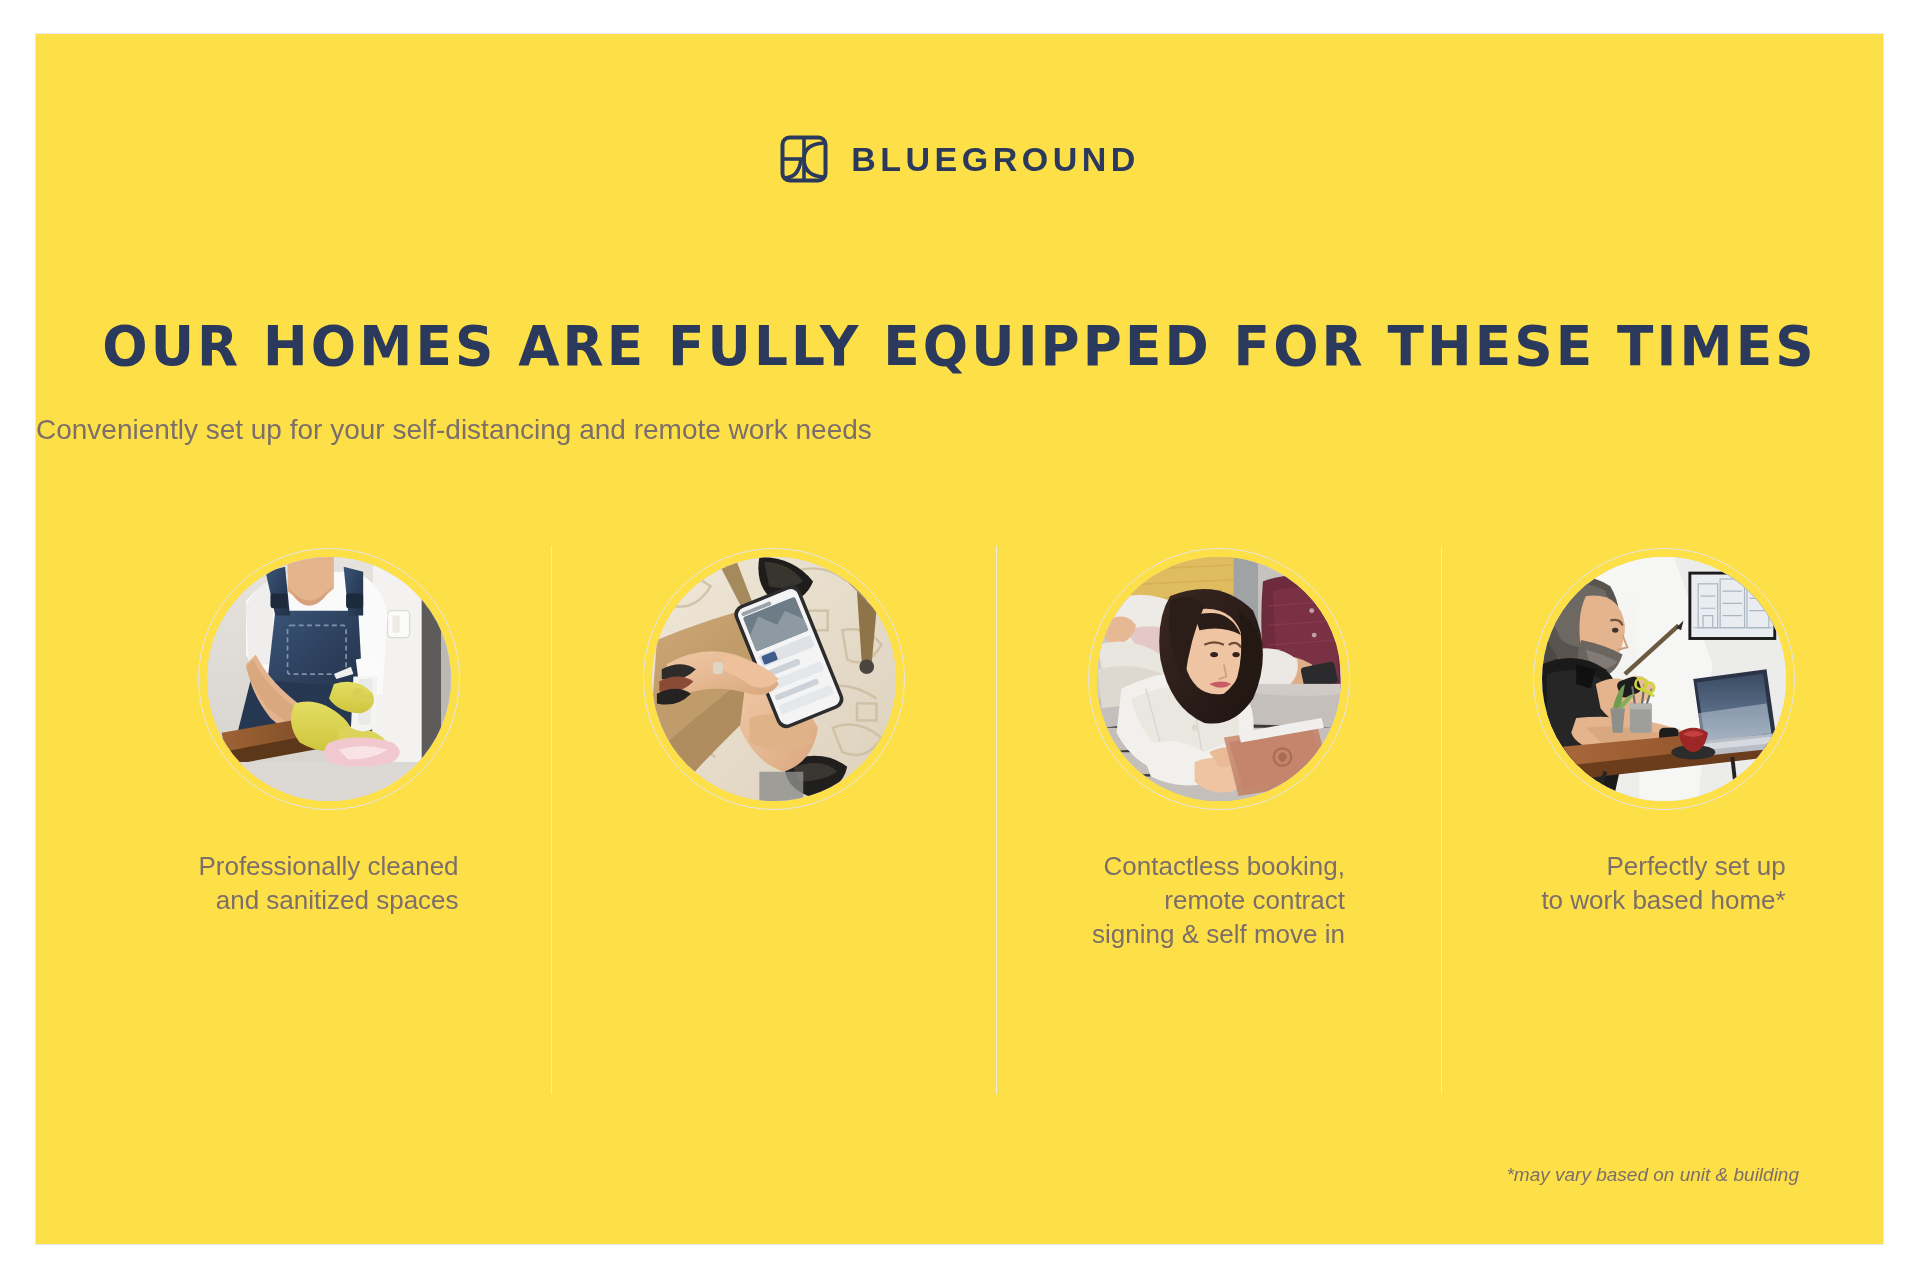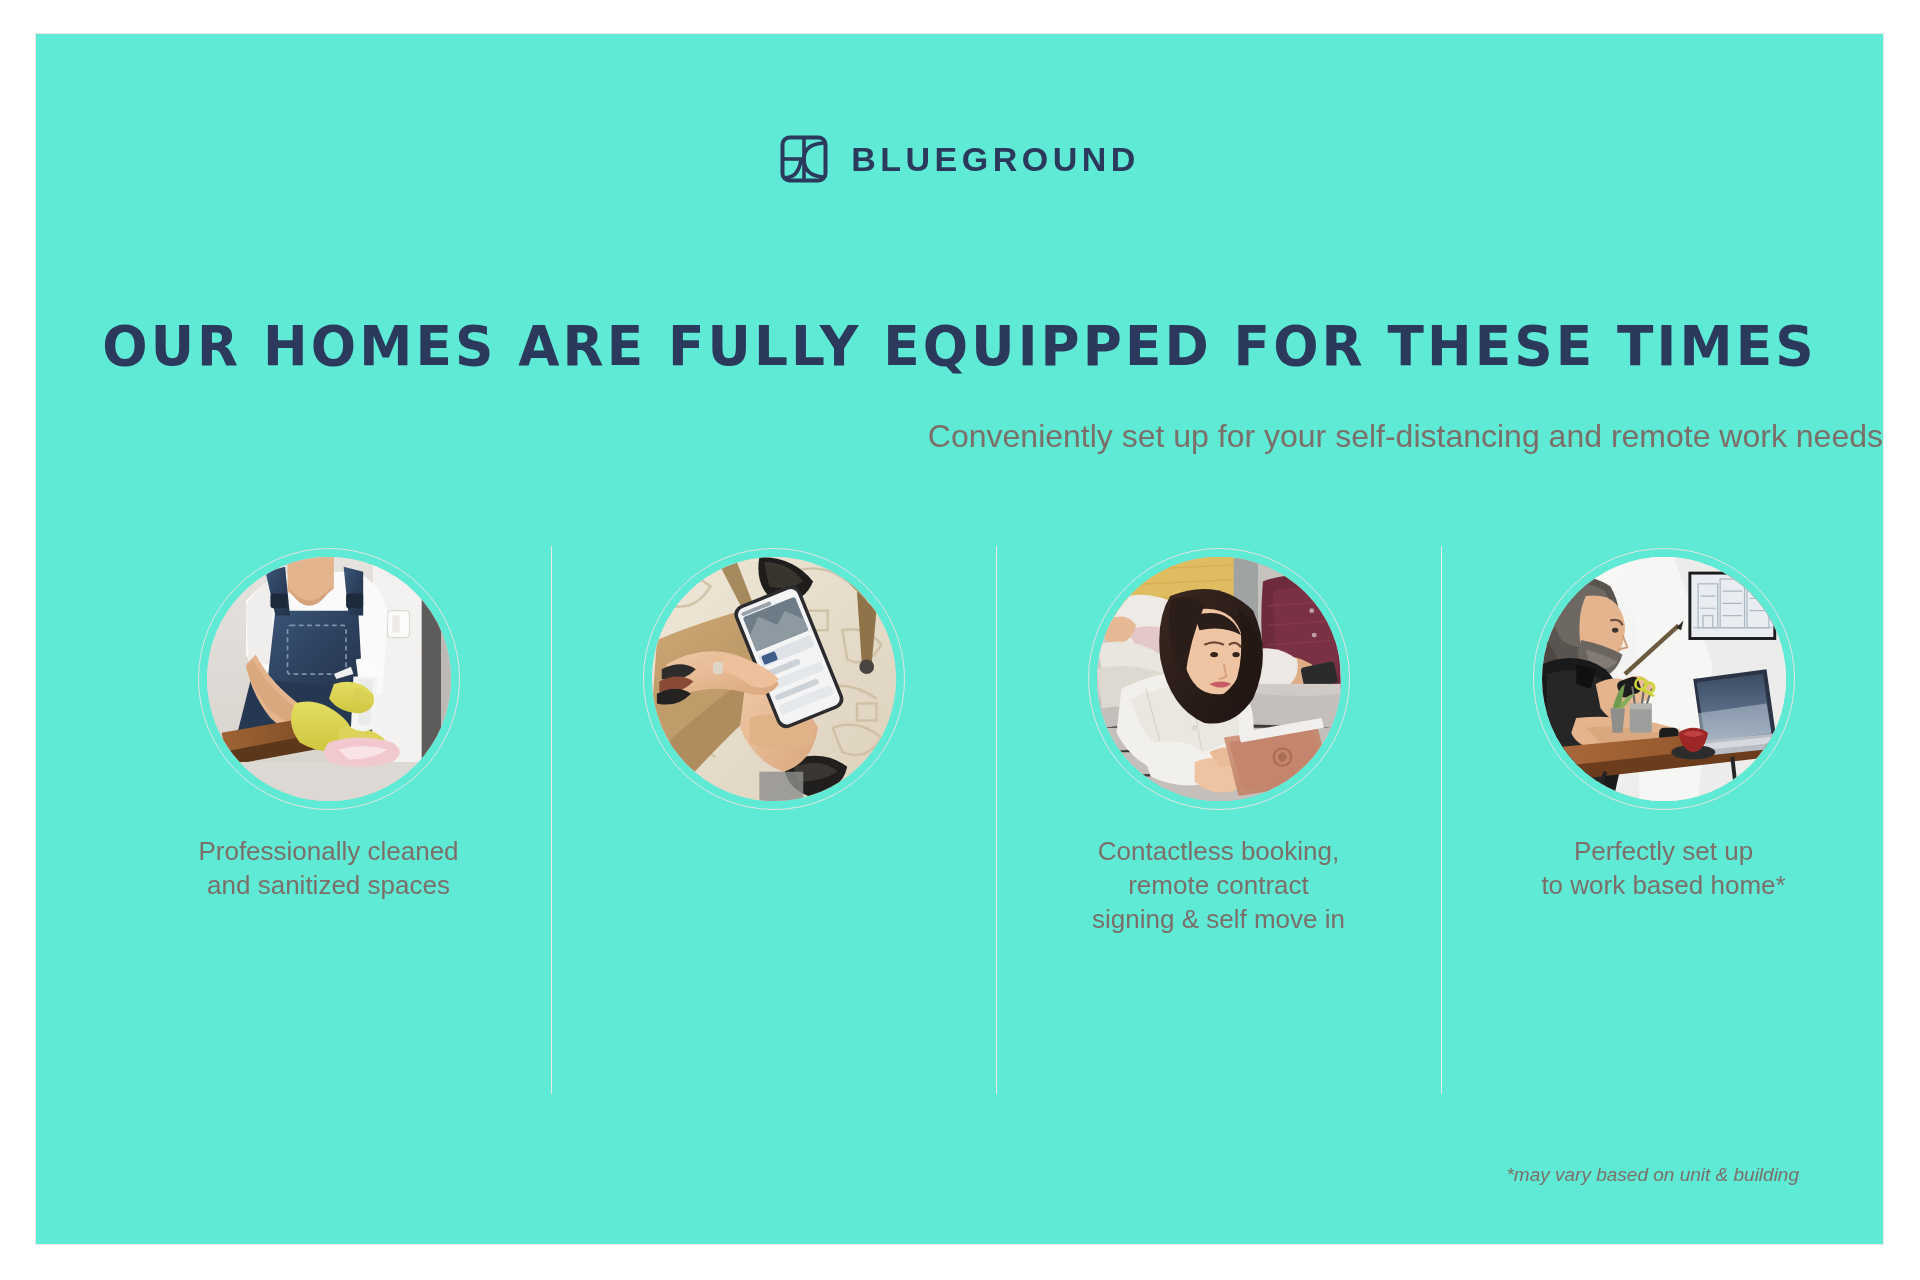--- a/index.html
+++ b/index.html
@@ -17,21 +17,21 @@
 
   
   .frame {
     position: absolute;
     left: 35px;
     top: 33px;
     width: 1849px;
     height: 1212px;
     border: 1px solid #e9e9ea;
     box-sizing: border-box;
-    background: #5eead4;
+    background: #fde047;
   }
 
   
   .brand {
     position: absolute;
     left: 0;
     top: 100px;
     width: 100%;
     display: flex;
     justify-content: center;
@@ -69,23 +69,23 @@
     transform: scaleX(0.97);
     white-space: nowrap;
   }
 
   
   .subheadline {
     position: absolute;
     left: 0;
     top: 350px;
     width: 100%;
-    text-align: right;
+    text-align: left;
     font-family: "Liberation Sans", sans-serif;
-    font-size: 32px;
+    font-size: 28px;
     font-weight: 400;
     color: #7c6f6a;
     line-height: 1.25;
     white-space: nowrap;
   }
 
   
   .features {
     position: absolute;
     left: 70px;
@@ -127,22 +127,22 @@
     width: 100%;
     height: 100%;
     border-radius: 50%;
     overflow: hidden;
     position: relative;
     background: #d9d4cf;
   }
   .photo svg { display: block; width: 100%; height: 100%; }
 
   .caption {
-    margin-top: 24px;
-    text-align: center;
+    margin-top: 39px;
+    text-align: right;
     font-family: "Liberation Sans", sans-serif;
     font-size: 26px;
     line-height: 1.31;
     color: #7c6f6a;
     max-width: 330px;
     white-space: pre-line;
   }
 
   
   .footnote {

